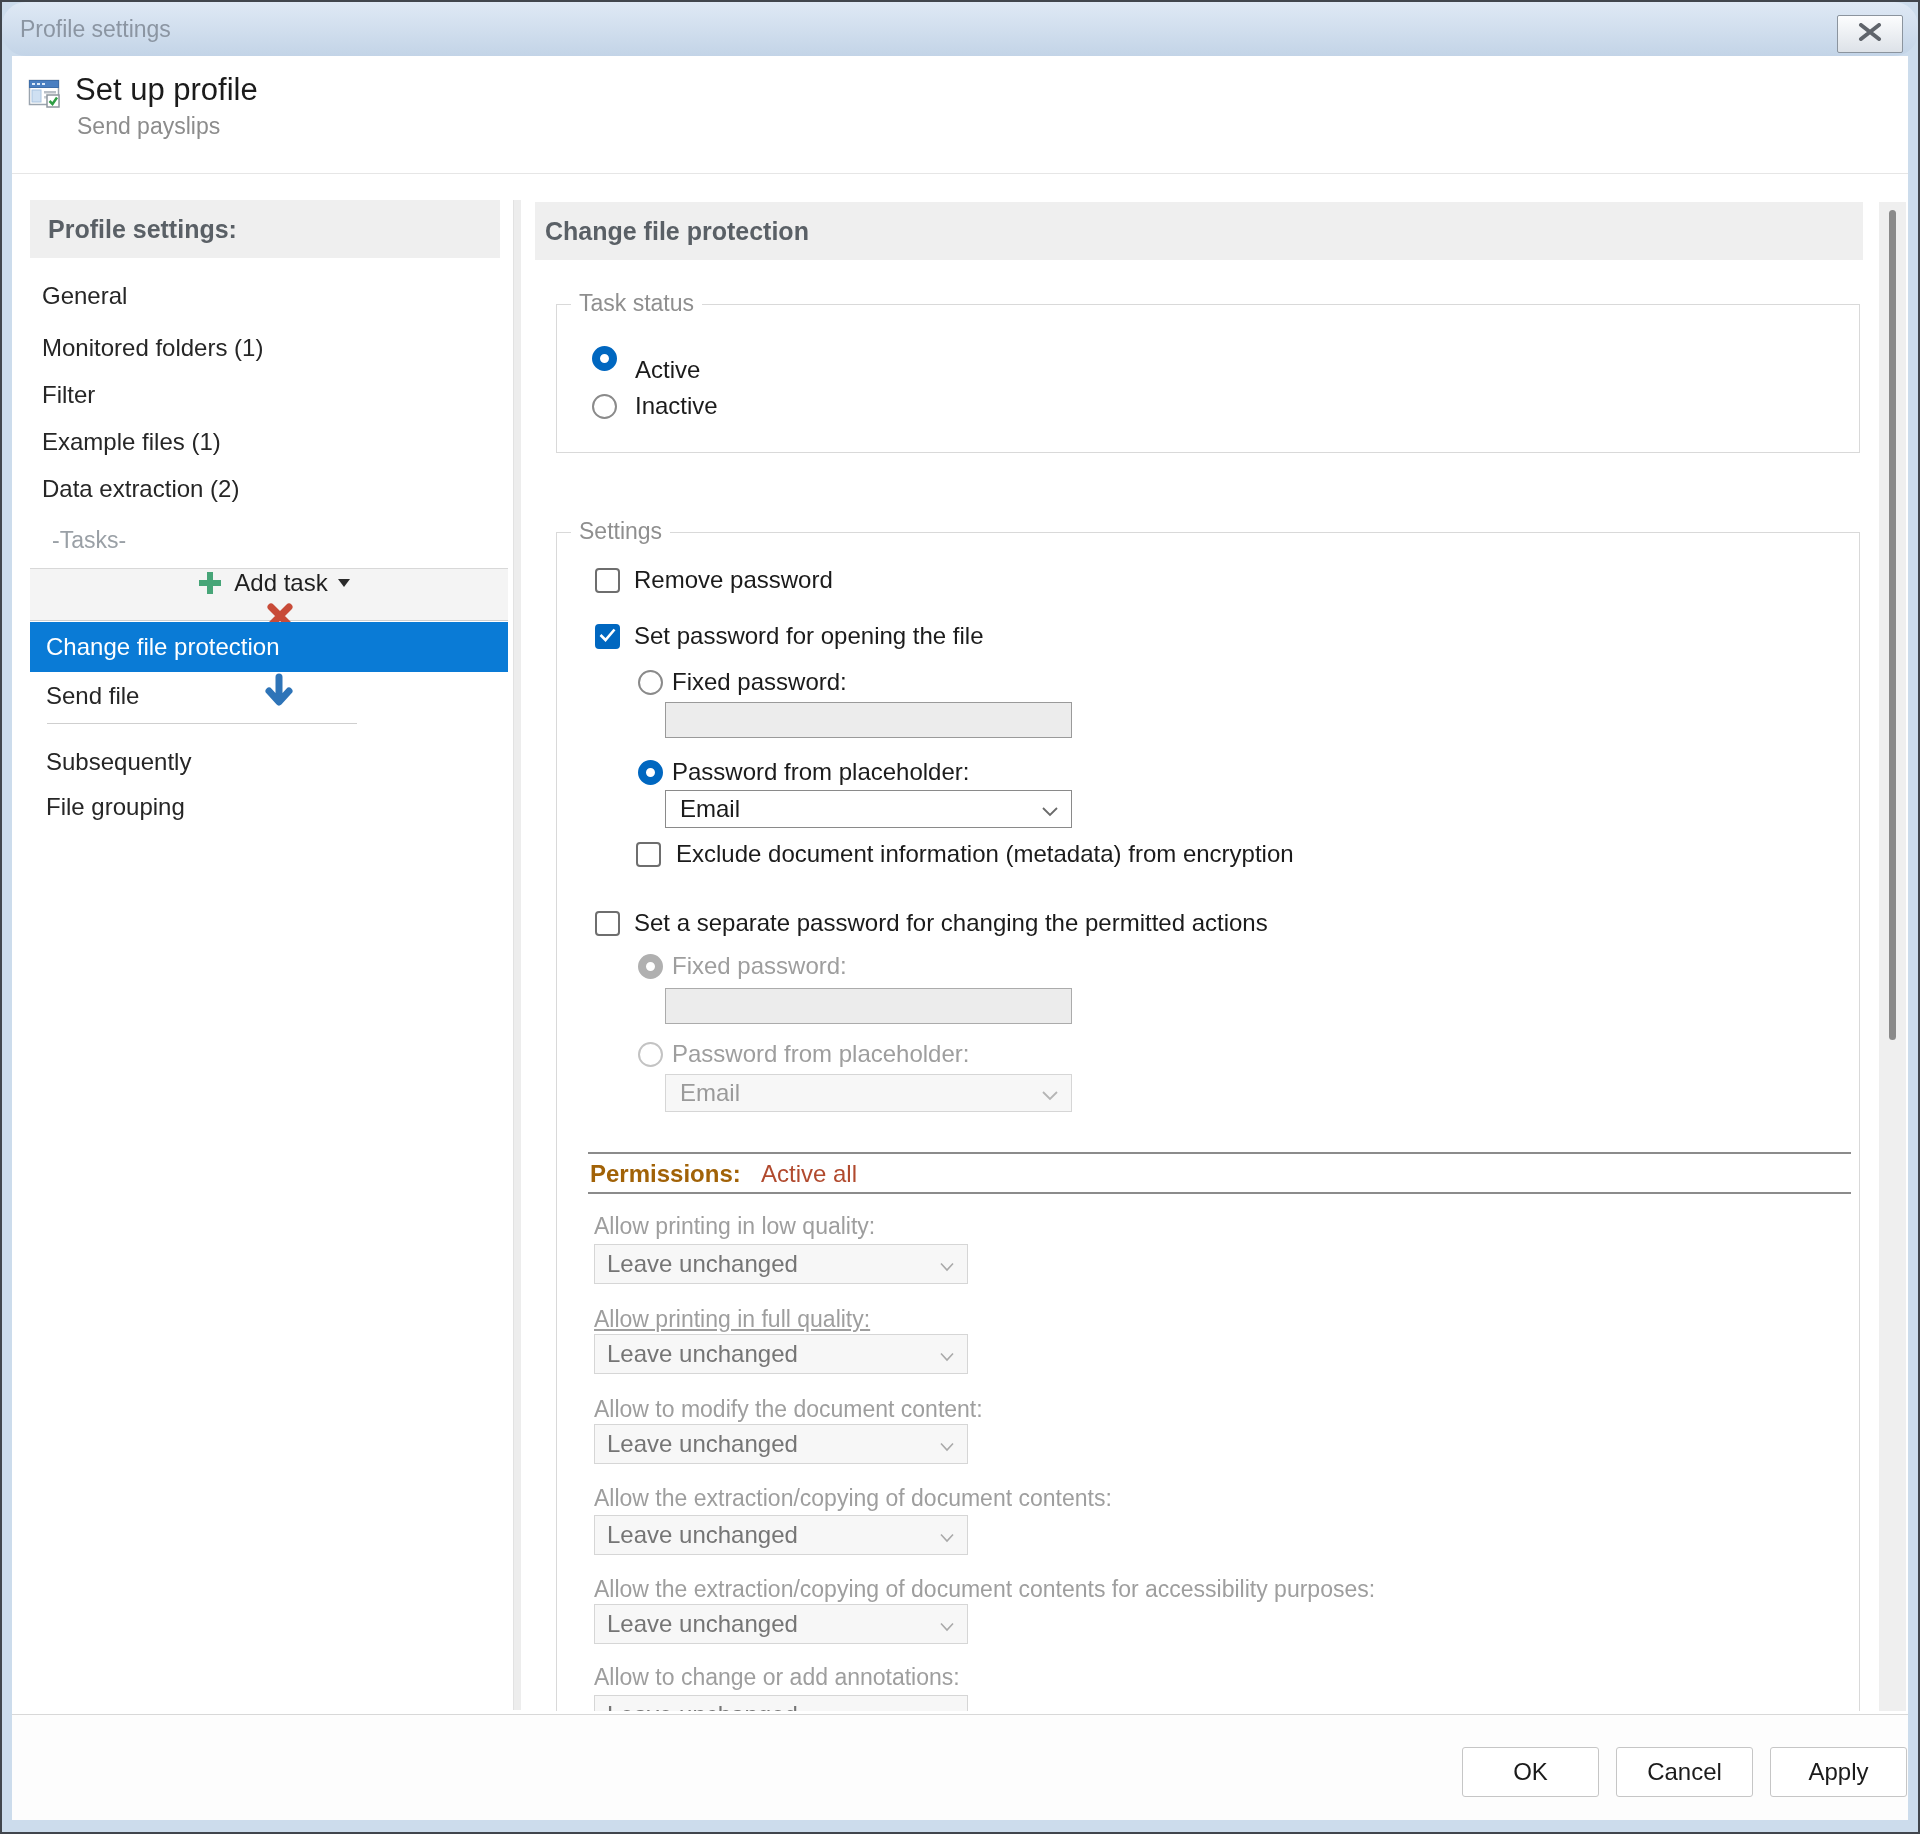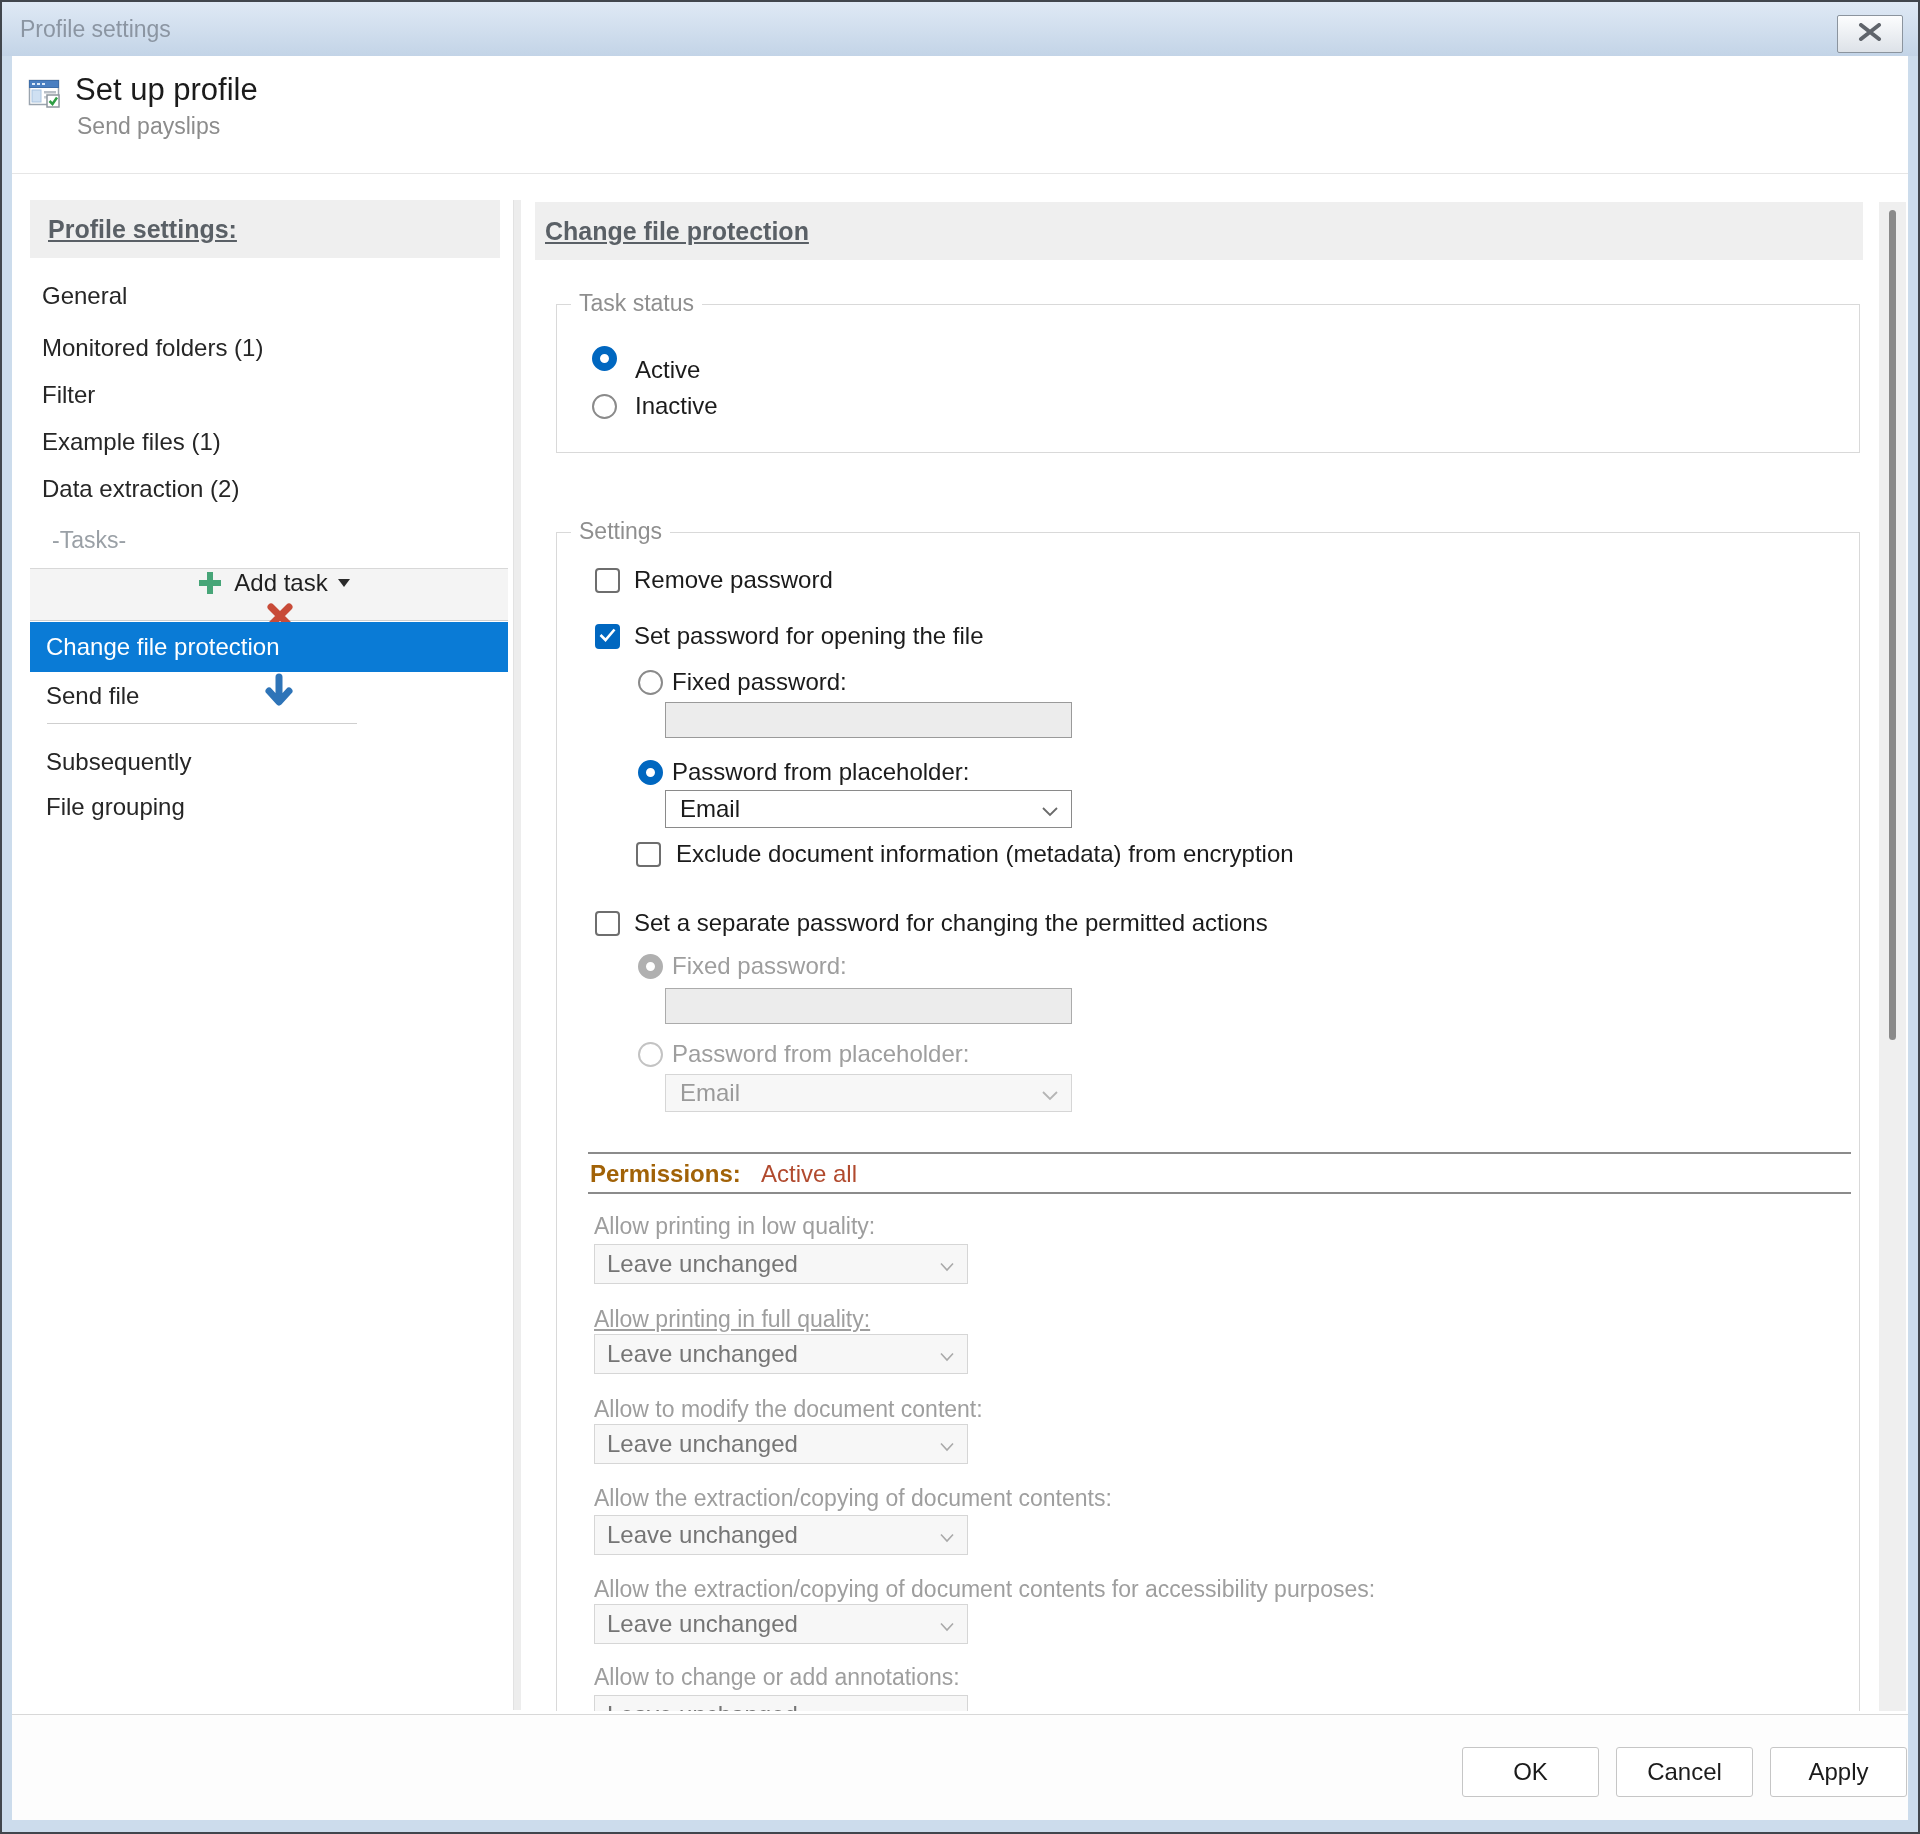--- a/index.html
+++ b/index.html
@@ -8,38 +8,38 @@
     background:#ccdcec;
     font-family:"Liberation Sans",sans-serif;
     -webkit-font-smoothing:antialiased;
   }
   .abs{position:absolute;}
   .outer-border{position:absolute;inset:0;border:2px solid #41464d;pointer-events:none;z-index:50;}
   .titlebar{
     left:2px;top:2px;width:1916px;height:54px;
     background:linear-gradient(#dfe9f5,#c3d4e7);
     z-index:5;
+    border-radius:24px;
   }
   .titlebar-text{left:18px;top:14px;font-size:23px;color:#8b95a2;}
   .close-btn{
     left:1837px;top:15px;width:66px;height:38px;
     border:1px solid #8b949e;border-radius:2px;
     background:linear-gradient(#fcfdfe,#dde2e8);
     display:flex;align-items:center;justify-content:center;
     z-index:6;box-sizing:border-box;
   }
   .content{left:12px;top:56px;width:1896px;height:1764px;background:#ffffff;z-index:1;}
   .hline{background:#e6e6e6;height:1px;}
   .h1{font-size:31px;color:#1b1b1b;}
   .sub{font-size:23px;color:#8c8c8c;}
   .panel-header{
     background:#efefef;height:58px;line-height:58px;
     font-size:25px;font-weight:bold;color:#5a6066;
     box-sizing:border-box;
-    text-decoration:underline;
   }
   .side-item{font-size:24px;color:#262626;height:30px;line-height:30px;}
   .tasks-label{font-size:23px;color:#9aa0a6;}
   .toolbar{
     background:#f4f4f4;border-top:1px solid #d8d8d8;border-bottom:1px solid #cfcfcf;
     display:flex;align-items:center;box-sizing:border-box;flex-direction:column;
   }
   .addtask-txt{font-size:24px;color:#1f1f1f;margin-left:10px;}
   .caret-down{width:0;height:0;border-left:6px solid transparent;border-right:6px solid transparent;border-top:8px solid #2a2a2a;margin-left:10px;}
   .sel-row{background:#0a7bd6;color:#ffffff;font-size:24px;height:50px;line-height:50px;}

